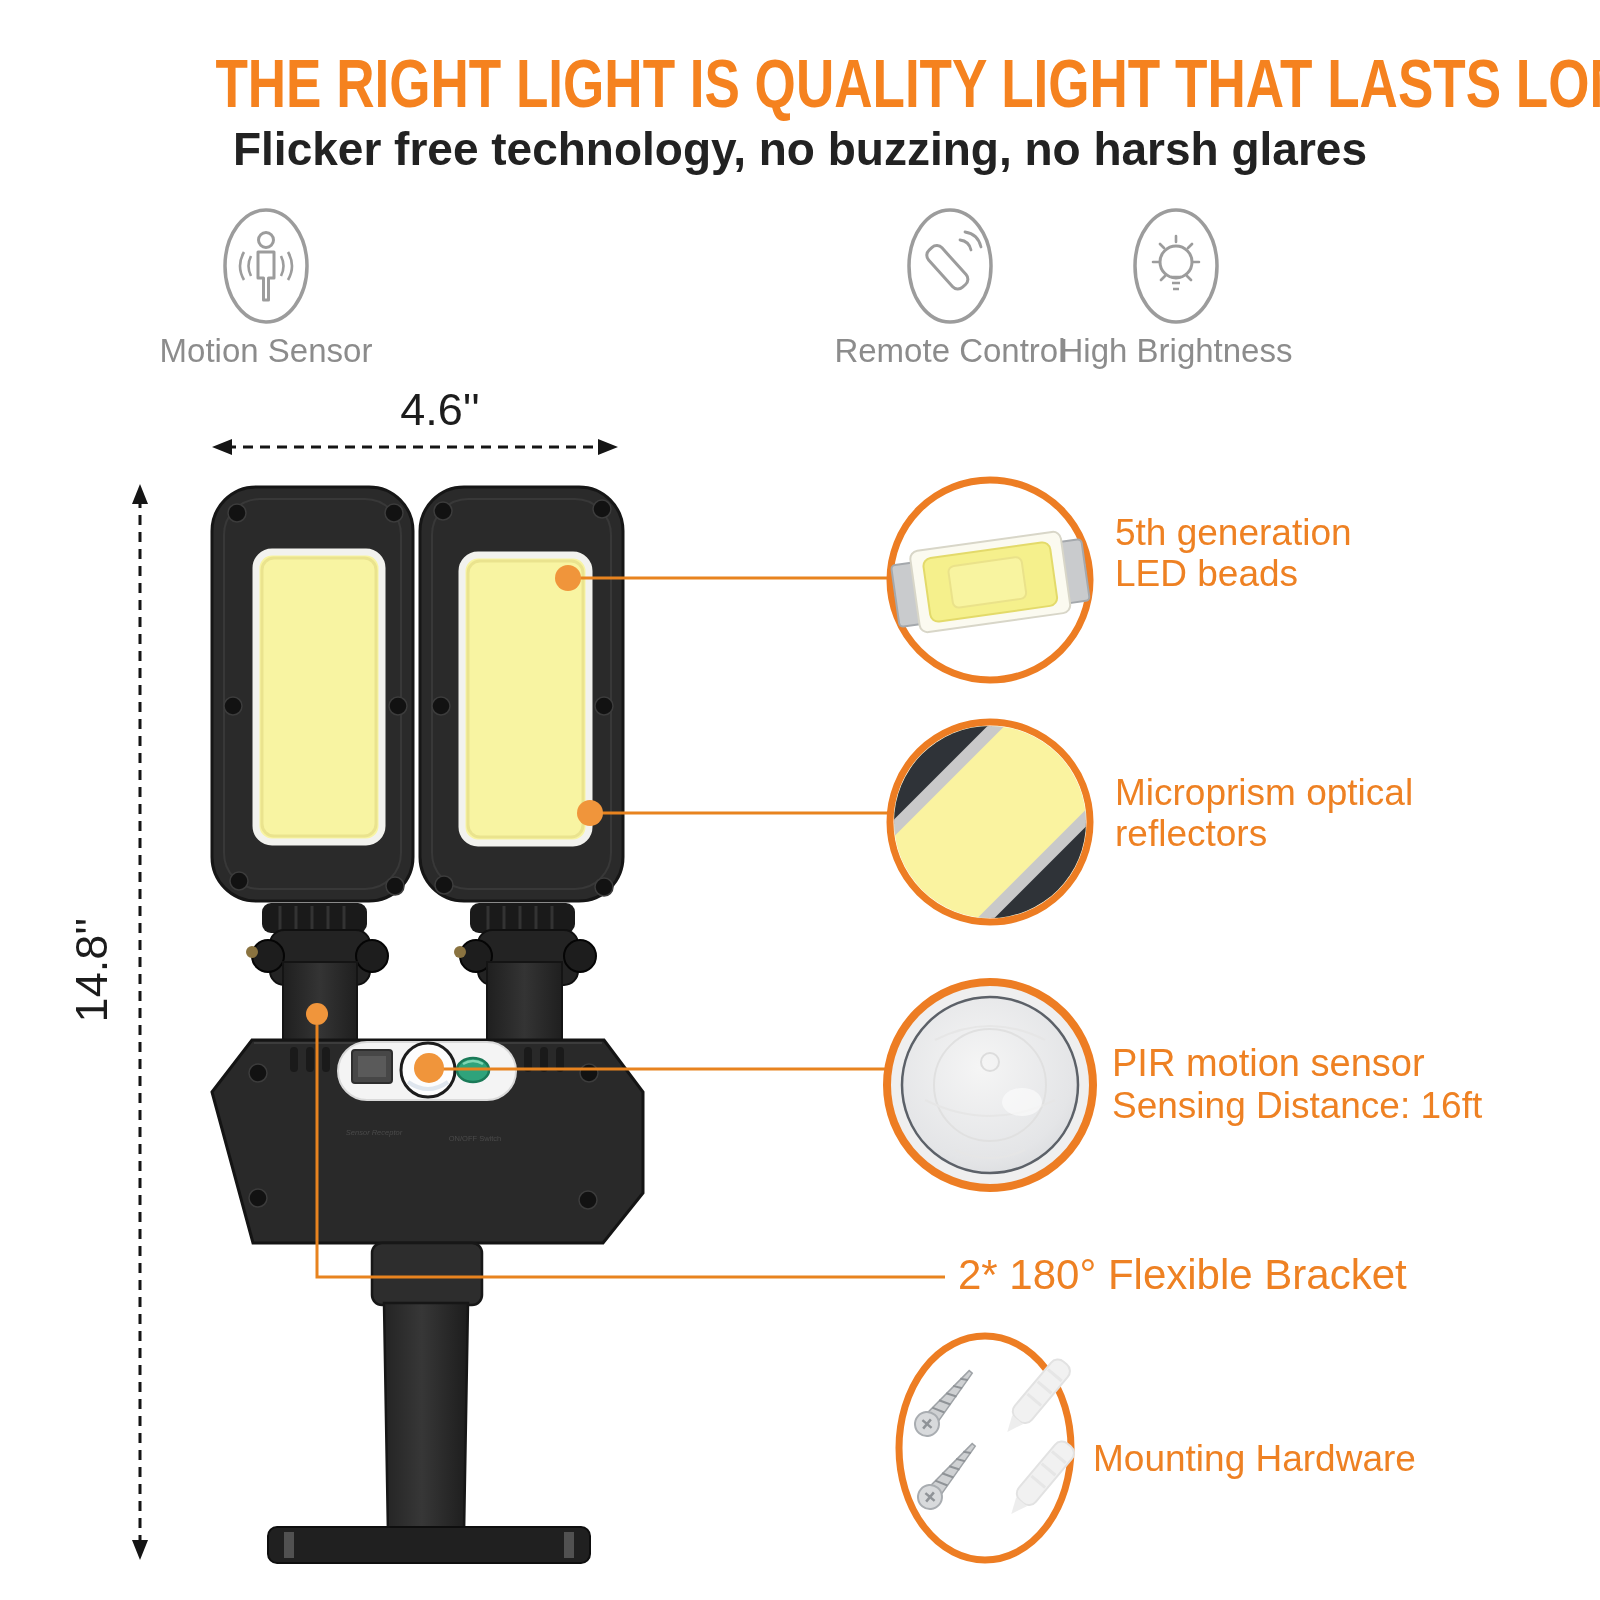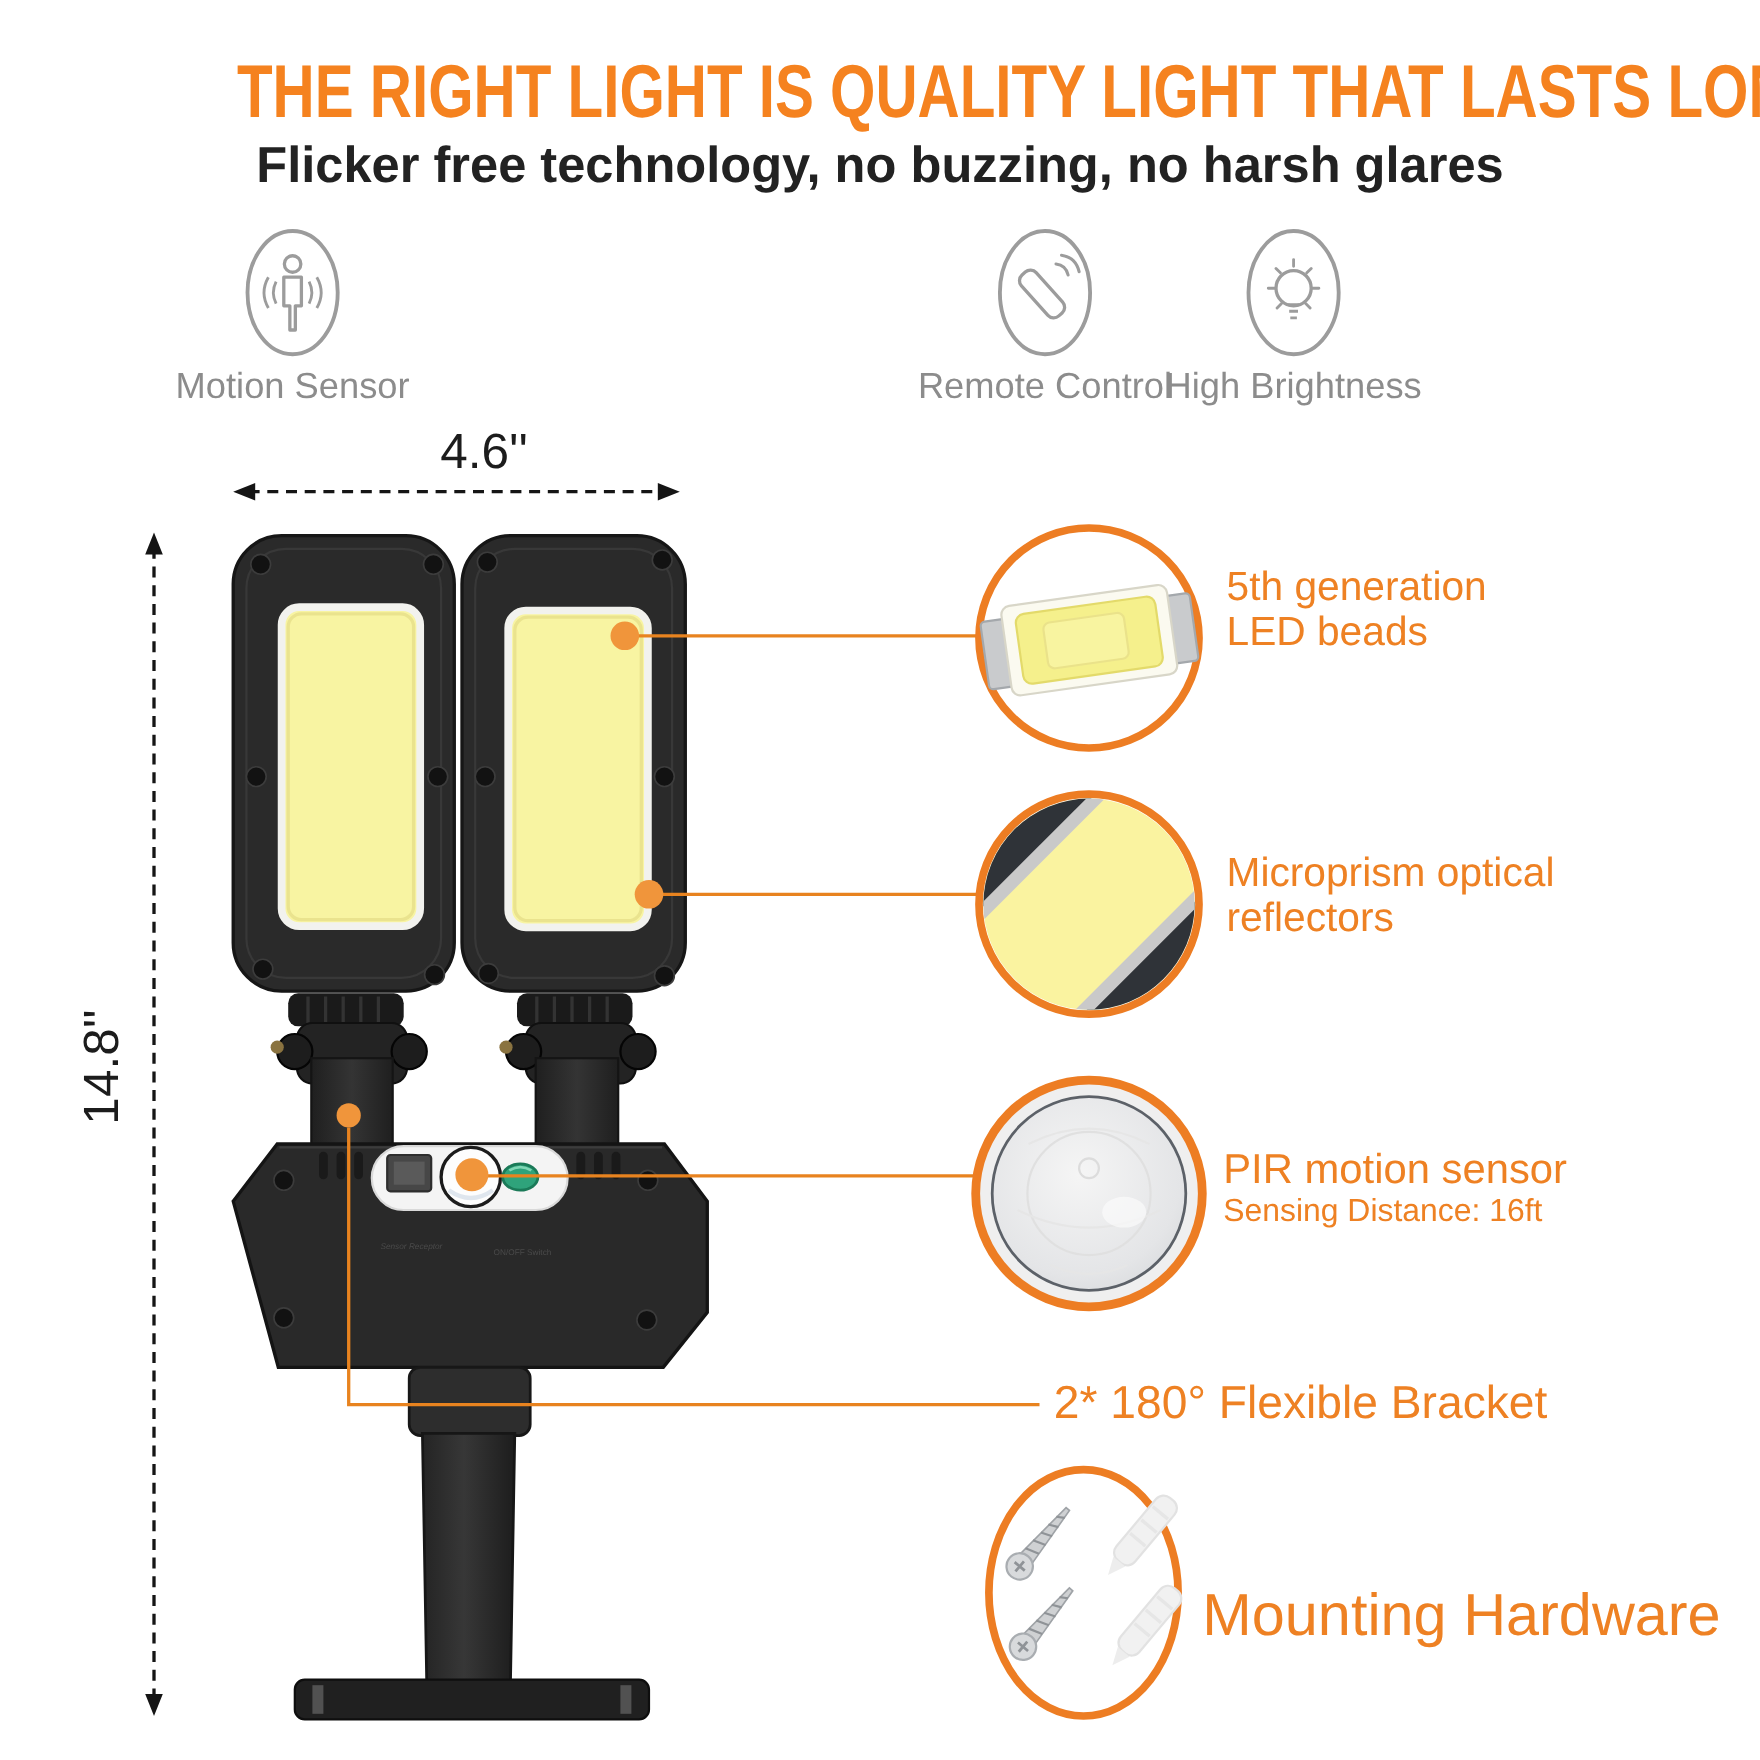--- a/index.html
+++ b/index.html
@@ -26,23 +26,23 @@
   .dim{color:#1c1c1c;font-size:45px;font-weight:400;}
   .dim-w{top:384px;left:330px;width:220px;text-align:center;}
   .dim-h{top:943px;left:18px;width:150px;height:54px;text-align:center;
     transform:rotate(-90deg);transform-origin:center;}
 
   
   .callout{color:#EE8123;line-height:1.12;}
   .co1{top:512px;left:1115px;font-size:37px;}
   .co2{top:772px;left:1115px;font-size:37px;}
   .co3{top:1042px;left:1112px;font-size:38px;}
-  .co3 .sub{font-size:29px;}
+  .co3 .sub{font-size:37px;}
   .co4{top:1251px;left:958px;font-size:42px;}
-  .co5{top:1438px;left:1093px;font-size:54px;}
+  .co5{top:1438px;left:1093px;font-size:37px;}
 
   
   .tinylabel{font-size:7.5px;color:#4a4a4a;text-align:center;line-height:1;}
   .tl1{top:1129px;left:342px;width:64px;font-style:italic;}
   .tl2{top:1087px;left:446px;width:58px;margin-top:48px;}
 </style>
 </head>
 <body>
 
 <div class="stage">

